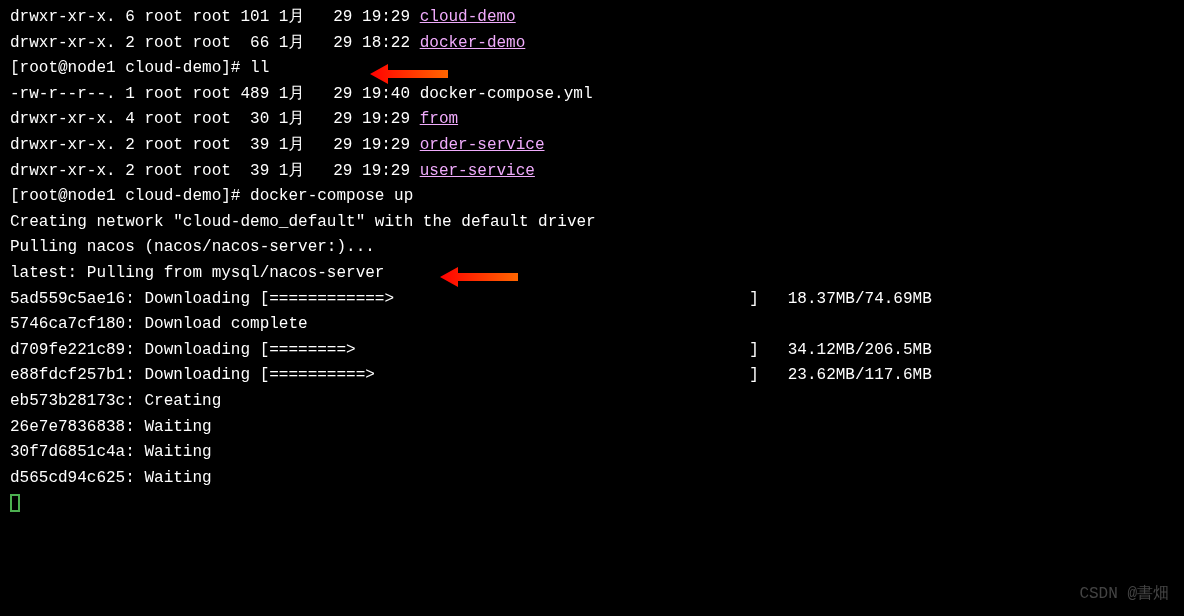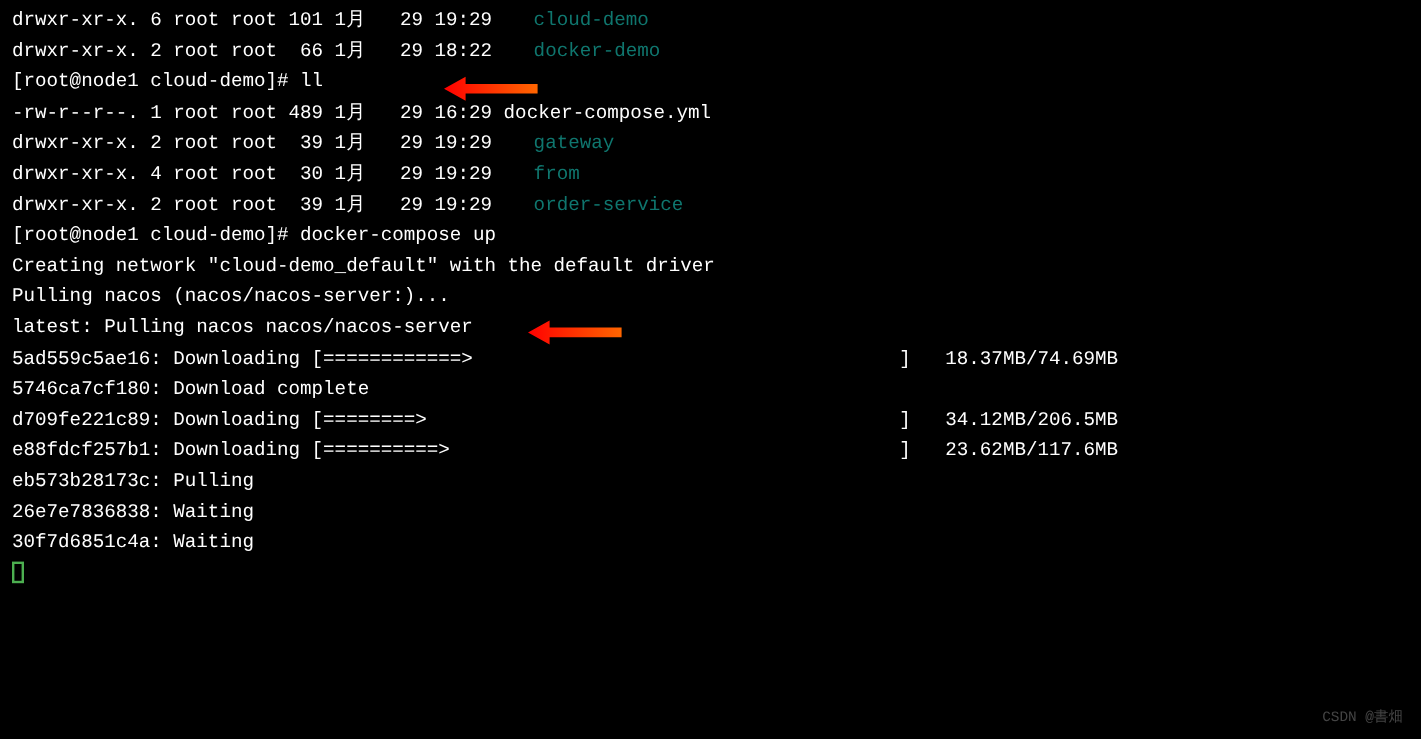--- a/index.html
+++ b/index.html
@@ -17,65 +17,66 @@
       width: 1184px;
       height: 616px;
       overflow: hidden;
       position: relative;
     }
     .line {
       white-space: pre;
       position: relative;
     }
     .dir-link {
-      color: #0f766e;
-      margin-left: 25px;
+      color: #f0abfc;
+      text-decoration: underline;
     }
     .cursor {
       display: inline-block;
       width: 10px;
       height: 18px;
       border: 2px solid #4caf50;
       vertical-align: middle;
     }
     .arrow {
       position: absolute;
       display: inline-block;
     }
     .watermark {
       position: absolute;
       bottom: 8px;
       right: 15px;
       color: #888;
-      font-size: 12px;
+      font-size: 16px;
       opacity: 0.5;
     }
   </style>
 </head>
 <body>
 
 <div id="terminal">
     <div class="line">drwxr-xr-x. 6 root root 101 1月   29 19:29 <span class="dir-link">cloud-demo</span></div>
     <div class="line">drwxr-xr-x. 2 root root  66 1月   29 18:22 <span class="dir-link">docker-demo</span></div>
     <div class="line"><span>[root@node1 cloud-demo]# </span><span>ll</span></div>
-    <div class="line">-rw-r--r--. 1 root root 489 1月   29 16:29 docker-compose.yml</div>
-    <div class="line">drwxr-xr-x. 2 root root  39 1月   29 19:29 <span class="dir-link">gateway</span></div>
+    <div class="line">-rw-r--r--. 1 root root 489 1月   29 19:40 docker-compose.yml</div>
     <div class="line">drwxr-xr-x. 4 root root  30 1月   29 19:29 <span class="dir-link">from</span></div>
     <div class="line">drwxr-xr-x. 2 root root  39 1月   29 19:29 <span class="dir-link">order-service</span></div>
+    <div class="line">drwxr-xr-x. 2 root root  39 1月   29 19:29 <span class="dir-link">user-service</span></div>
     <div class="line"><span>[root@node1 cloud-demo]# </span><span>docker-compose up</span></div>
     <div class="line">Creating network "cloud-demo_default" with the default driver</div>
     <div class="line">Pulling nacos (nacos/nacos-server:)...</div>
-    <div class="line">latest: Pulling nacos nacos/nacos-server</div>
+    <div class="line">latest: Pulling from mysql/nacos-server</div>
     <div class="line">5ad559c5ae16: Downloading [============&gt;                                     ]   18.37MB/74.69MB</div>
     <div class="line">5746ca7cf180: Download complete</div>
     <div class="line">d709fe221c89: Downloading [========&gt;                                         ]   34.12MB/206.5MB</div>
     <div class="line">e88fdcf257b1: Downloading [==========&gt;                                       ]   23.62MB/117.6MB</div>
-    <div class="line">eb573b28173c: Pulling</div>
+    <div class="line">eb573b28173c: Creating</div>
     <div class="line">26e7e7836838: Waiting</div>
     <div class="line">30f7d6851c4a: Waiting</div>
+    <div class="line">d565cd94c625: Waiting</div>
     <div class="line"><span class="cursor"></span></div>
   </div>
 
 <svg class="arrow" style="left:370px; top:62px;" width="80" height="24">
   <defs>
     <linearGradient id="g1" x1="0%" y1="0%" x2="100%" y2="0%">
       <stop offset="0%" stop-color="#ff0000"></stop>
       <stop offset="100%" stop-color="#ff6600"></stop>
     </linearGradient>
   </defs>

